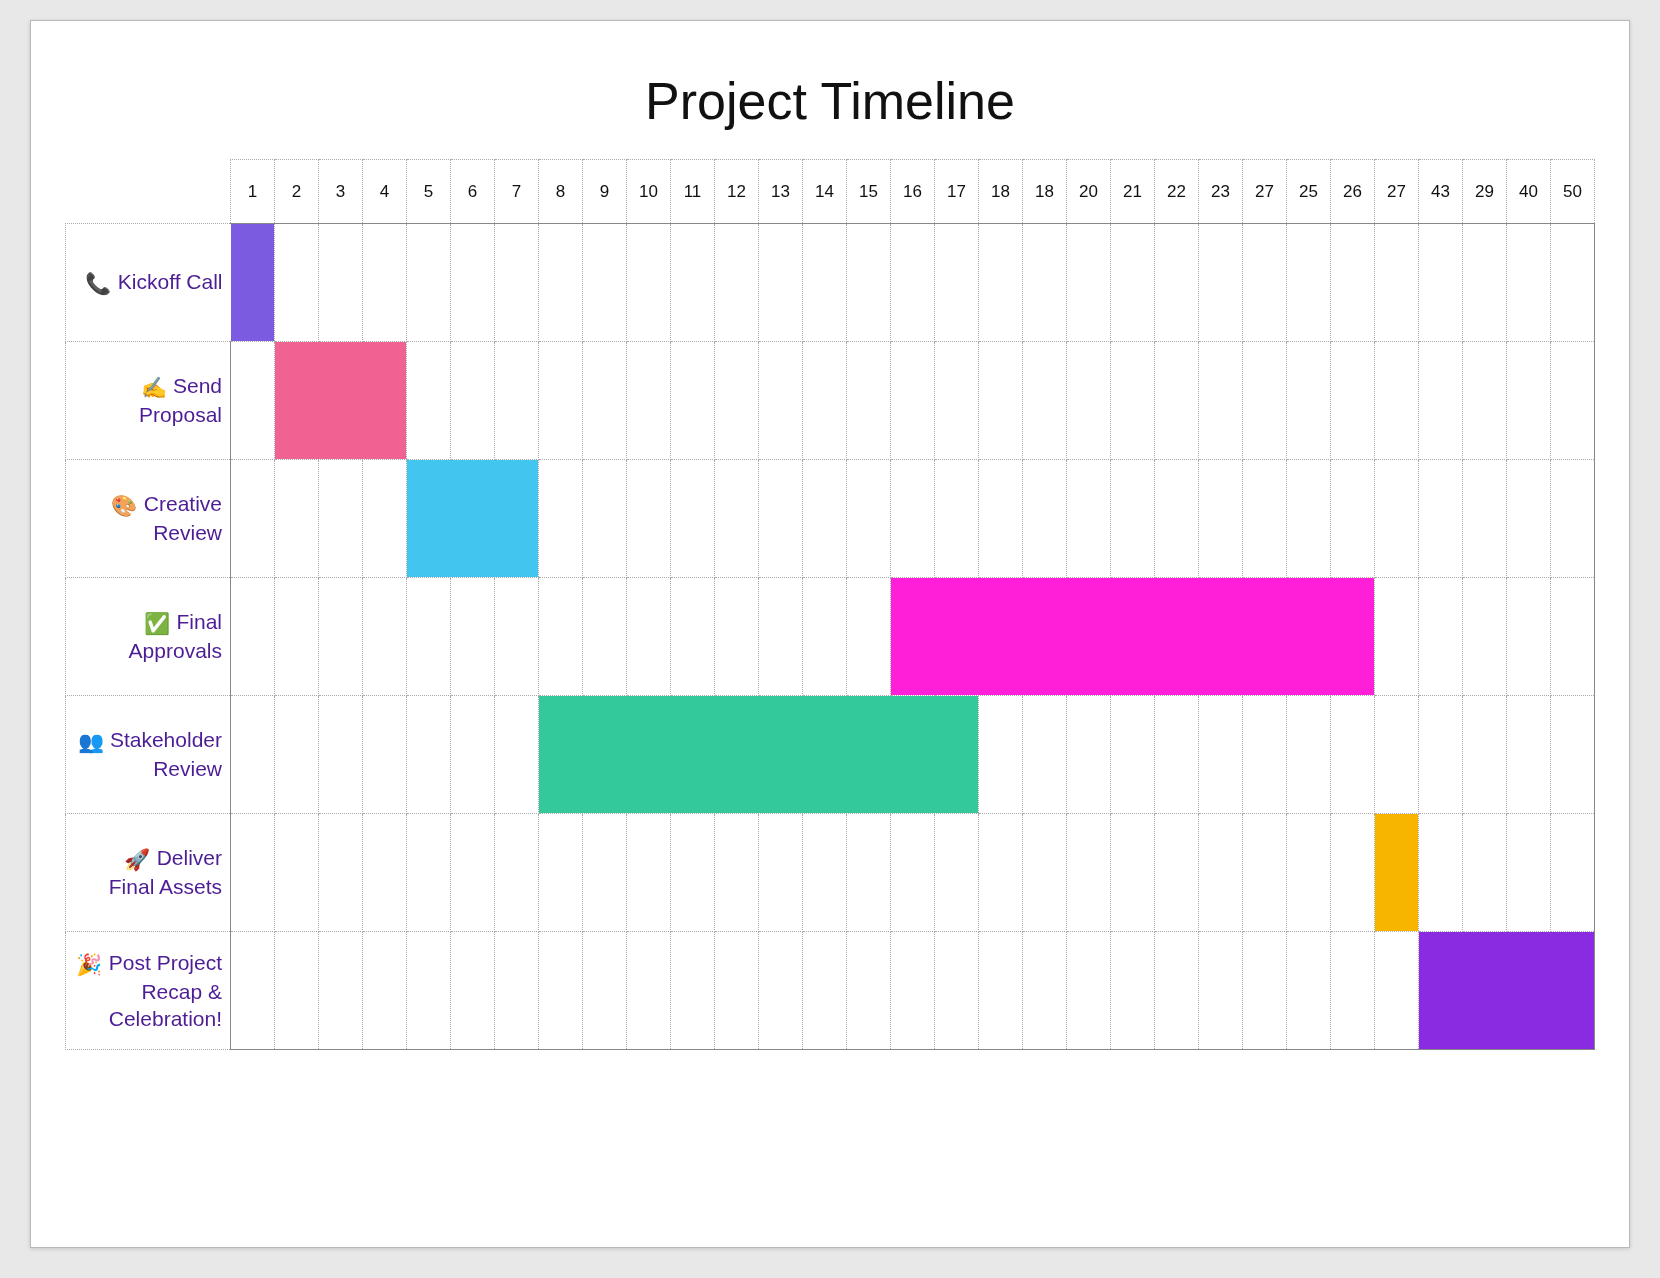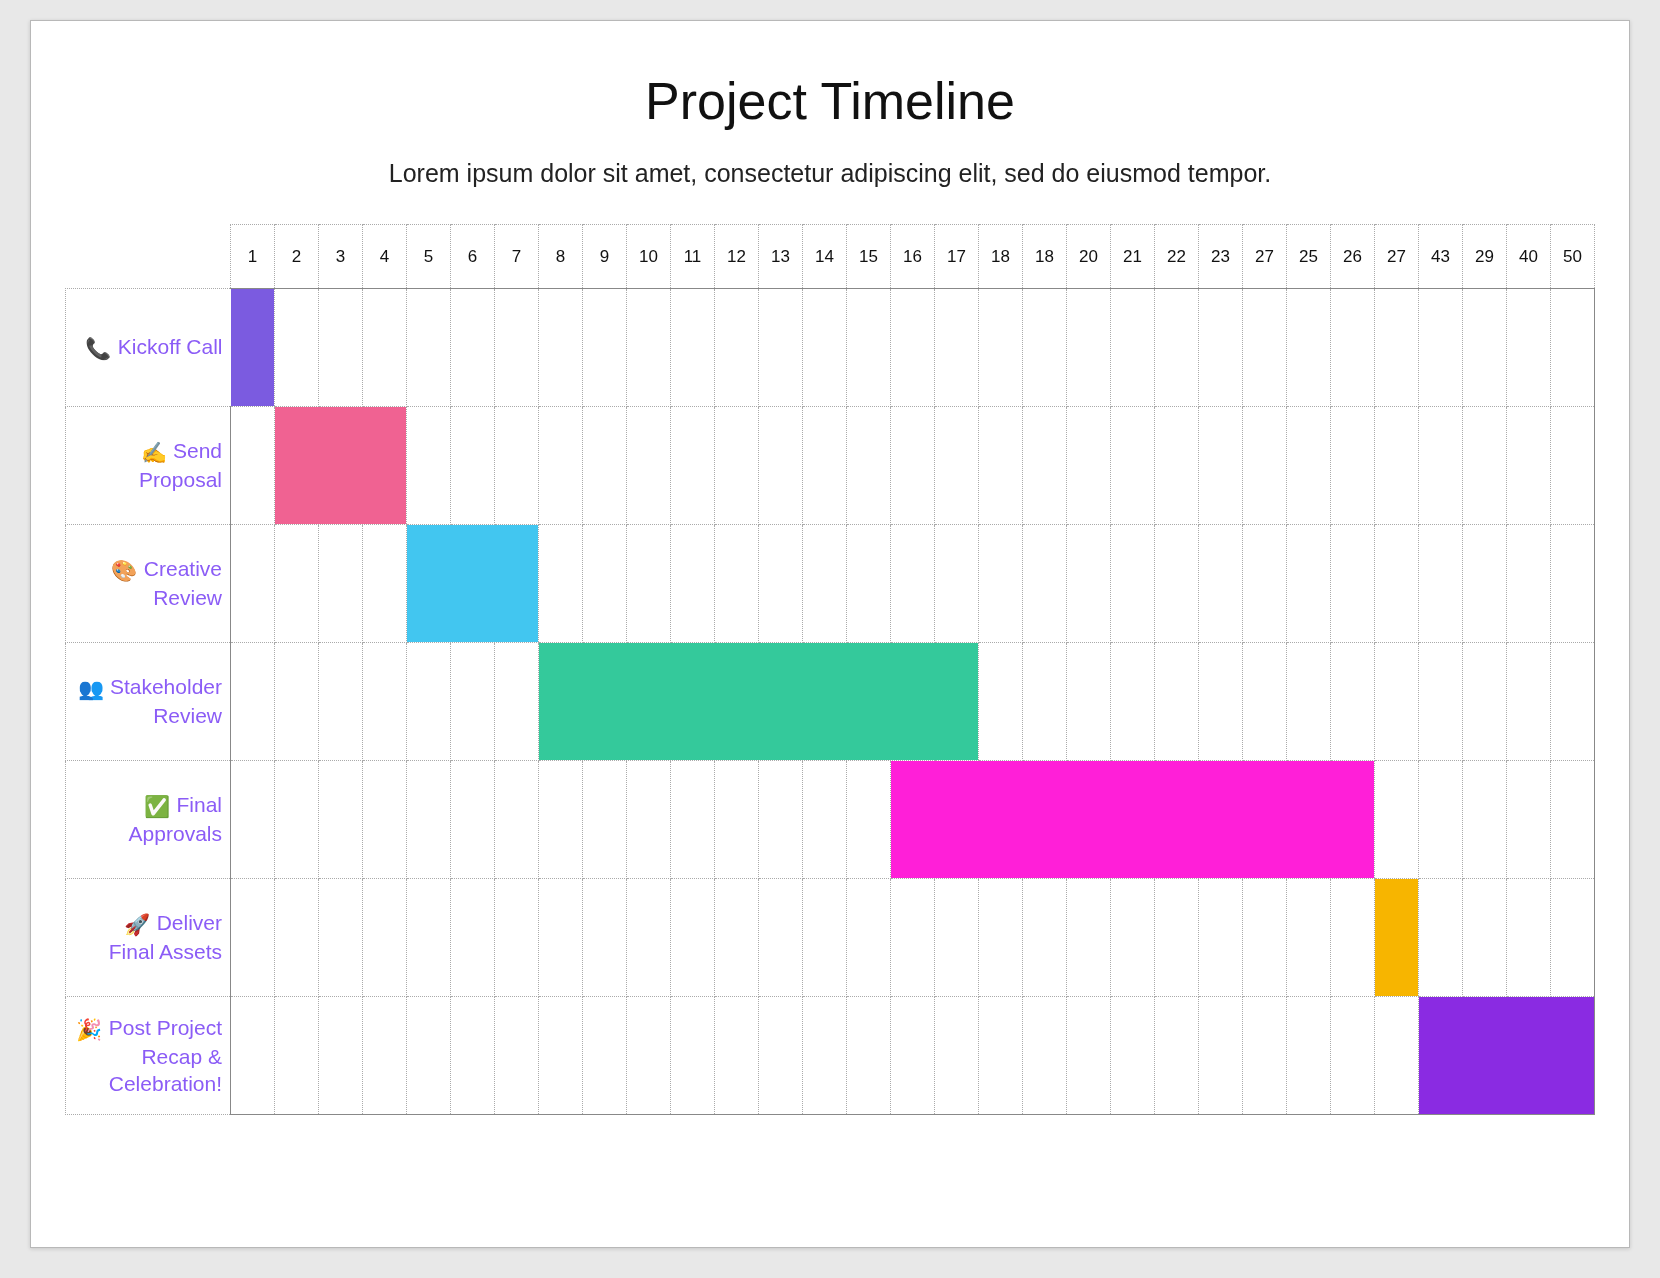--- a/index.html
+++ b/index.html
@@ -70,21 +70,21 @@
       height: 118px;
     }
     .gantt tbody td.task-label {
       border-top: 1px dotted #aaa;
       border-bottom: 1px dotted #aaa;
       border-left: 1px dotted #aaa;
       text-align: right;
       vertical-align: middle;
       padding: 0 8px 0 8px;
       font-size: 21px;
-      color: #8b5cf6;
+      color: #4c1d95;
       line-height: 1.3;
     }
     .gantt tbody tr:last-child td.task-label {
       height: 88px;
     }
     .gantt tbody tr:last-child td.bar-cell {
       height: 88px;
     }
     .task-label .emoji {
       font-size: 21px;
@@ -117,21 +117,20 @@
       top: 0;
       right: 0;
       bottom: 0;
     }
   </style>
 </head>
 <body>
 
 <div class="page">
   <h1 class="title">Project Timeline</h1>
-  <p class="subtitle">Lorem ipsum dolor sit amet, consectetur adipiscing elit, sed do eiusmod tempor.</p>
 
   <table class="gantt">
     <thead>
       <tr id="header-row">
         <th class="col-task"></th>
       <th class="col-day">1</th>
           <th class="col-day">2</th>
           <th class="col-day">3</th>
           <th class="col-day">4</th>
           <th class="col-day">5</th>
@@ -262,66 +261,66 @@
           <td class="spacer"></td>
           <td class="spacer"></td>
           <td class="spacer"></td>
           <td class="spacer"></td>
           <td class="spacer"></td>
           <td class="spacer"></td>
           <td class="spacer"></td>
           <td class="spacer last-col"></td>
         </tr>
         <tr>
+          <td class="task-label"><span class="emoji">✅</span> <span>Final Approvals</span></td>
+          <td class="spacer first-col"></td>
+          <td class="spacer"></td>
+          <td class="spacer"></td>
+          <td class="spacer"></td>
+          <td class="spacer"></td>
+          <td class="spacer"></td>
+          <td class="spacer"></td>
+          <td class="spacer"></td>
+          <td class="spacer"></td>
+          <td class="spacer"></td>
+          <td class="spacer"></td>
+          <td class="spacer"></td>
+          <td class="spacer"></td>
+          <td class="spacer"></td>
+          <td class="spacer"></td>
+          <td class="bar-cell" colspan="11">
+            <div class="bar" style="background: rgb(255, 31, 216);"></div>
+          </td>
+          <td class="spacer"></td>
+          <td class="spacer"></td>
+          <td class="spacer"></td>
+          <td class="spacer"></td>
+          <td class="spacer last-col"></td>
+        </tr>
+        <tr>
           <td class="task-label"><span class="emoji">👥</span> <span>Stakeholder Review</span></td>
           <td class="spacer first-col"></td>
           <td class="spacer"></td>
           <td class="spacer"></td>
           <td class="spacer"></td>
           <td class="spacer"></td>
           <td class="spacer"></td>
           <td class="spacer"></td>
           <td class="bar-cell" colspan="10">
             <div class="bar" style="background: rgb(52, 201, 155);"></div>
           </td>
           <td class="spacer"></td>
           <td class="spacer"></td>
           <td class="spacer"></td>
           <td class="spacer"></td>
           <td class="spacer"></td>
           <td class="spacer"></td>
           <td class="spacer"></td>
           <td class="spacer"></td>
           <td class="spacer"></td>
-          <td class="spacer"></td>
-          <td class="spacer"></td>
-          <td class="spacer"></td>
-          <td class="spacer"></td>
-          <td class="spacer last-col"></td>
-        </tr>
-        <tr>
-          <td class="task-label"><span class="emoji">✅</span> <span>Final Approvals</span></td>
-          <td class="spacer first-col"></td>
-          <td class="spacer"></td>
-          <td class="spacer"></td>
-          <td class="spacer"></td>
-          <td class="spacer"></td>
-          <td class="spacer"></td>
-          <td class="spacer"></td>
-          <td class="spacer"></td>
-          <td class="spacer"></td>
-          <td class="spacer"></td>
-          <td class="spacer"></td>
-          <td class="spacer"></td>
-          <td class="spacer"></td>
-          <td class="spacer"></td>
-          <td class="spacer"></td>
-          <td class="bar-cell" colspan="11">
-            <div class="bar" style="background: rgb(255, 31, 216);"></div>
-          </td>
           <td class="spacer"></td>
           <td class="spacer"></td>
           <td class="spacer"></td>
           <td class="spacer"></td>
           <td class="spacer last-col"></td>
         </tr>
         <tr>
           <td class="task-label"><span class="emoji">🚀</span> <span>Deliver Final Assets</span></td>
           <td class="spacer first-col"></td>
           <td class="spacer"></td>

